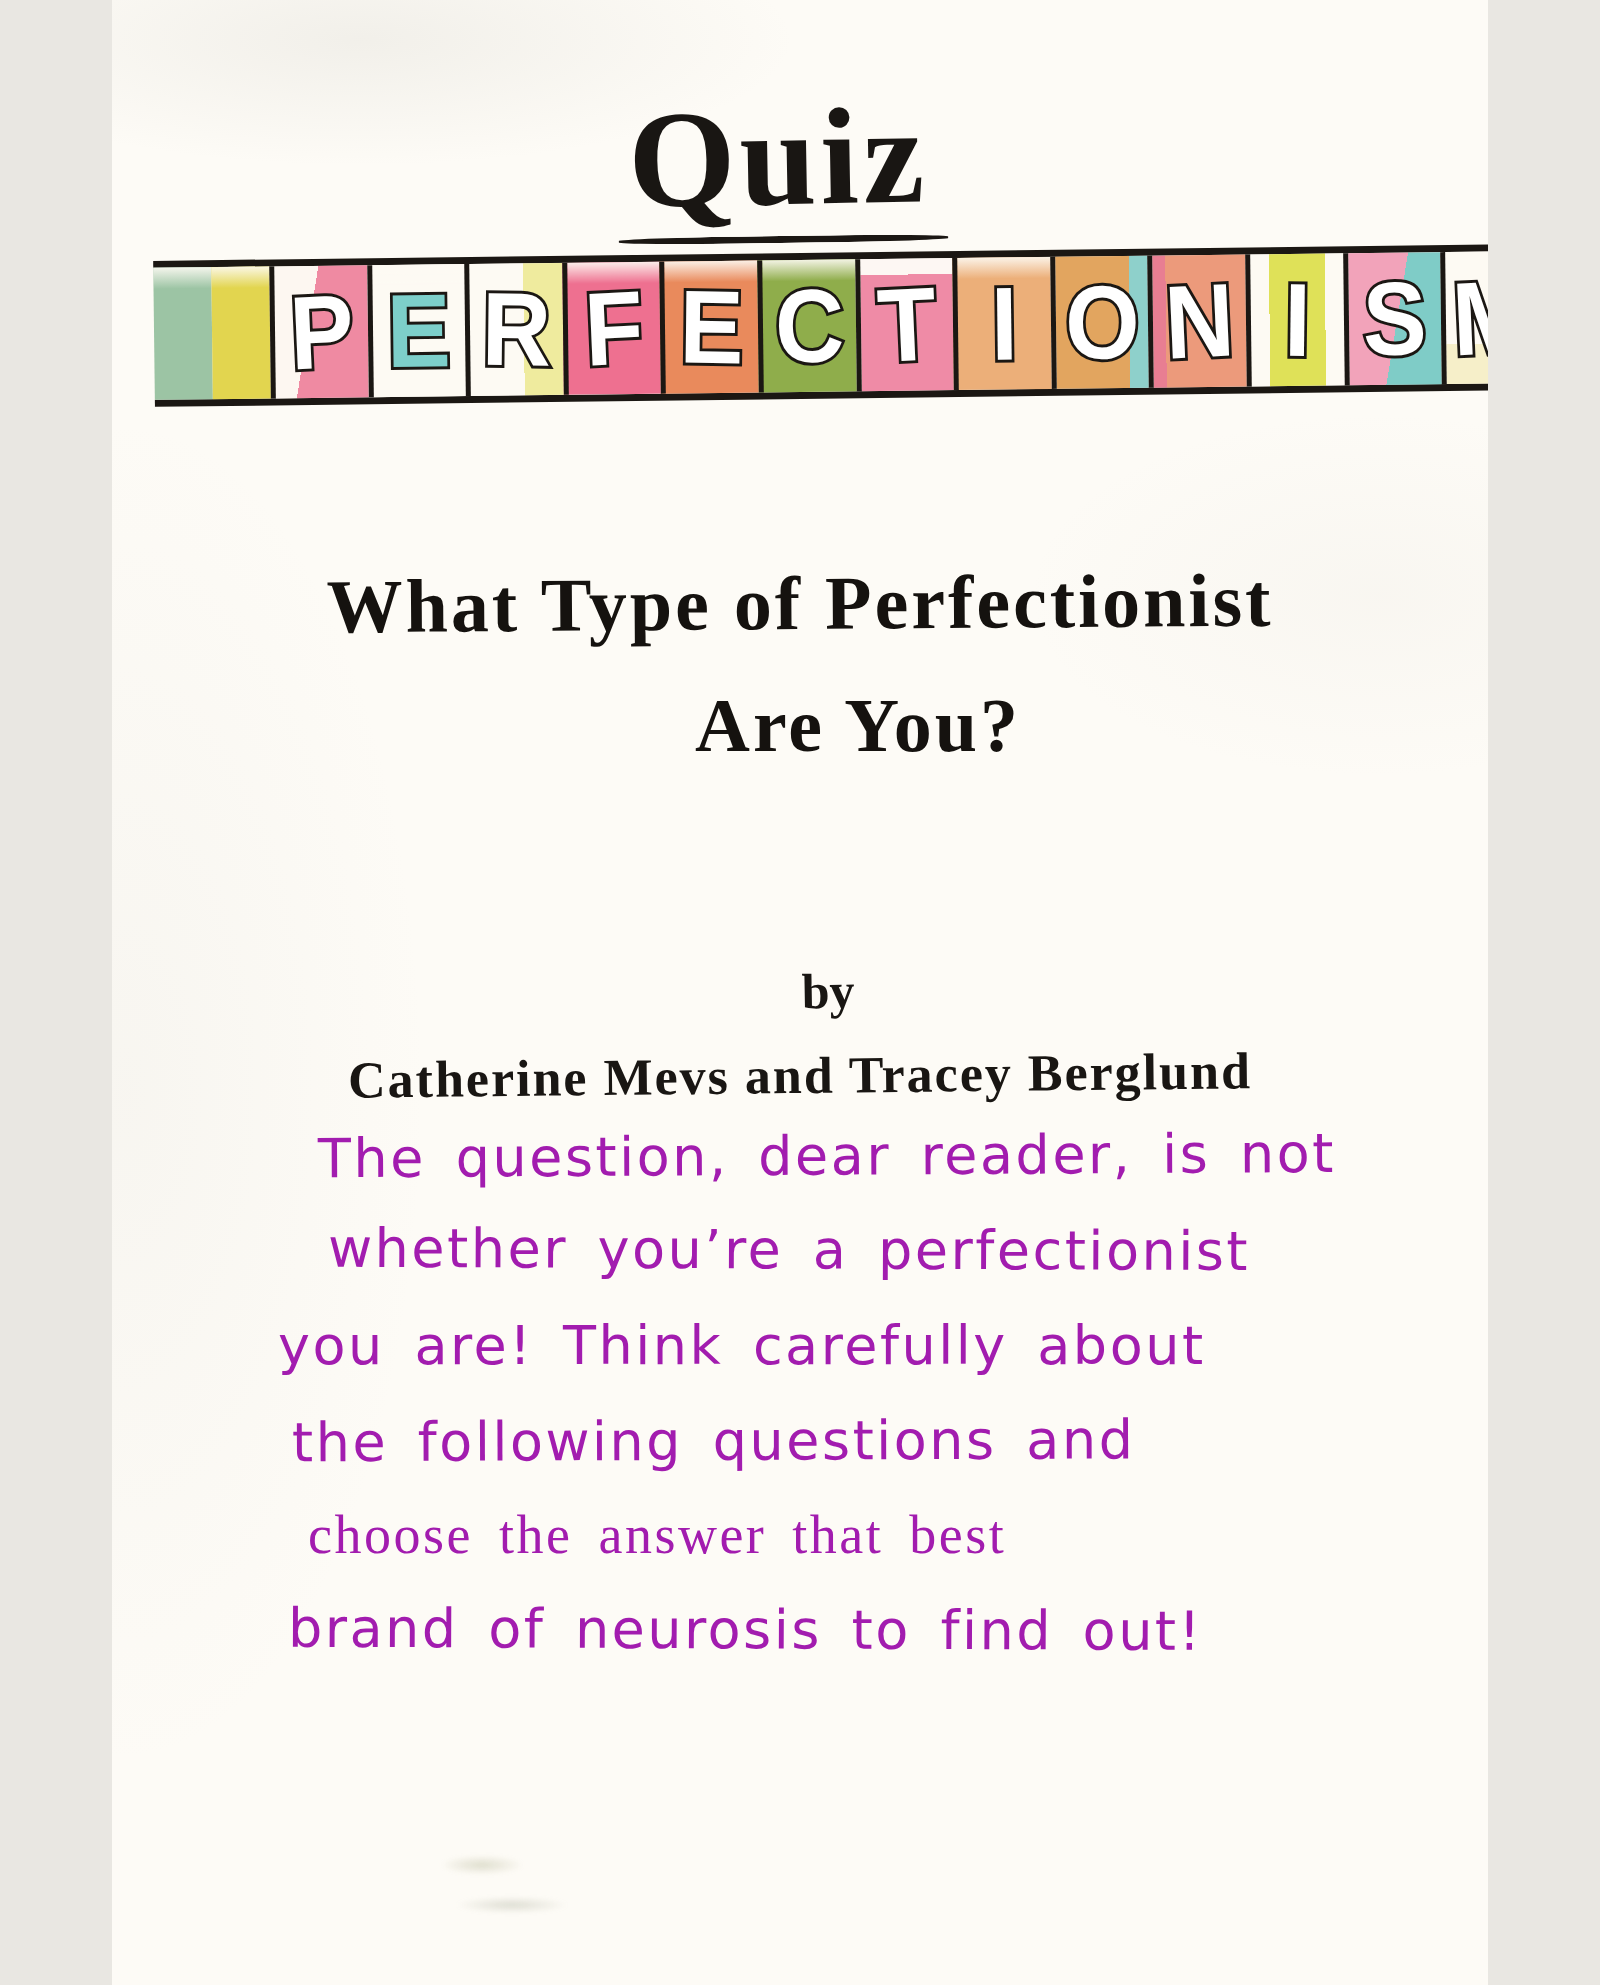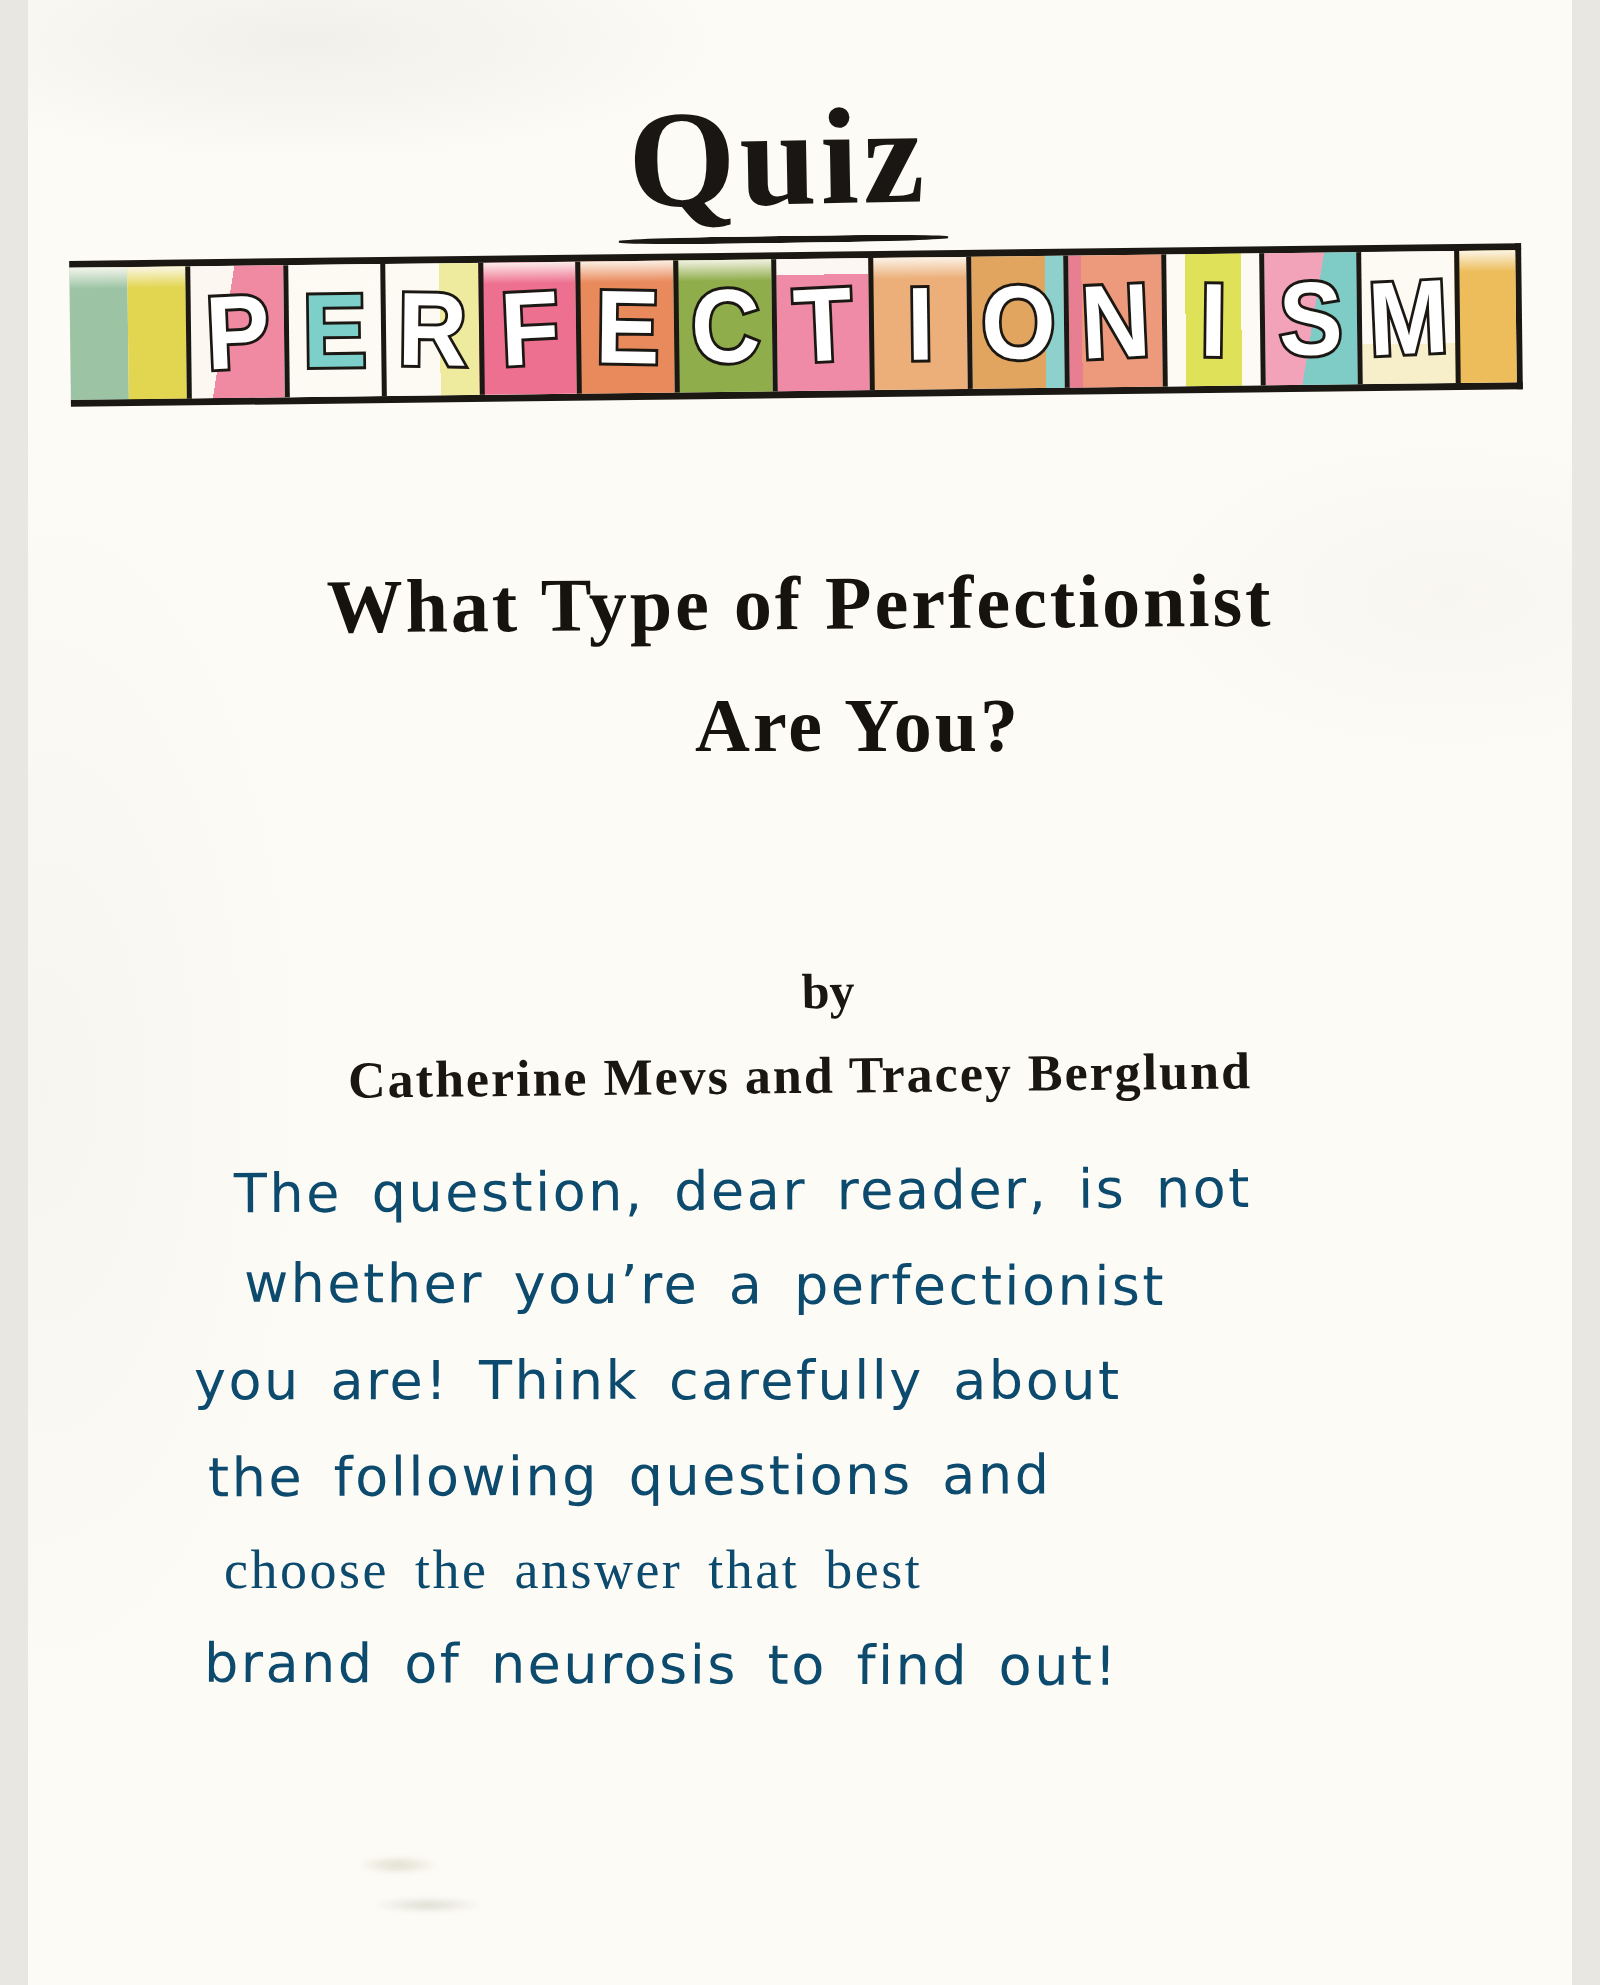--- a/index.html
+++ b/index.html
@@ -1,18 +1,18 @@
 <!DOCTYPE html>
 <html><head>
 <meta charset="utf-8">
 <style>
   html,body{margin:0;padding:0;background:#e9e7e2;}
   #page{
     position:relative;
-    width:1544px;height:1985px;
+    width:1376px;height:1985px;
     margin:0 auto;
     background:#fdfbf6;
     overflow:hidden;
     font-family:"DejaVu Sans",sans-serif;
     color:#191613;
   }
   
   #page::before{
     content:"";position:absolute;inset:0;
     background:
@@ -97,25 +97,25 @@
     position:absolute;top:1046px;left:0;width:100%;
     text-align:center;
     font-family:"Liberation Serif",serif;
     font-weight:700;font-size:52px;
     letter-spacing:2px;
     transform:rotate(-0.6deg);
   }
 
   
   .intro{
-    position:absolute;top:1143px;left:190px;width:1270px;
+    position:absolute;top:1108px;left:190px;width:1270px;
     font-size:54px;
     letter-spacing:2.5px;
     word-spacing:10px;
-    color:#0c4a6e;
+    color:#a21caf;
   }
   .intro .line{height:95px;line-height:95px;white-space:nowrap;}
   .intro .line:nth-child(1){margin-left:16px;transform:rotate(-0.3deg);}
   .intro .line:nth-child(2){margin-left:26px;transform:rotate(0.2deg);}
   .intro .line:nth-child(3){margin-left:-24px;}
   .intro .line:nth-child(4){margin-left:-10px;transform:rotate(-0.2deg);}
   .intro .line:nth-child(5){margin-left:6px;font-family:Liberation Serif, serif;}
   .intro .line:nth-child(6){margin-left:-14px;transform:rotate(0.2deg);}
   .intro .line:nth-child(7){margin-left:-18px;}
   .intro .line:nth-child(8){margin-left:6px;transform:rotate(-0.3deg);}

